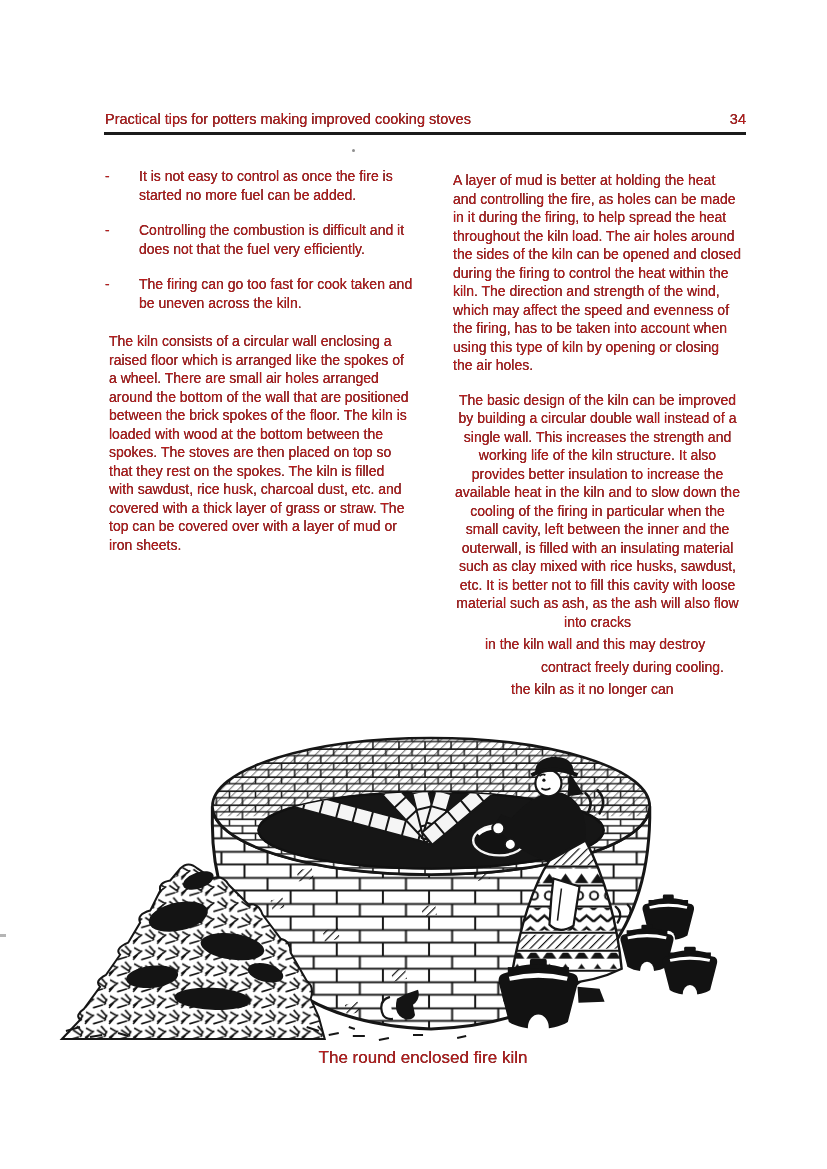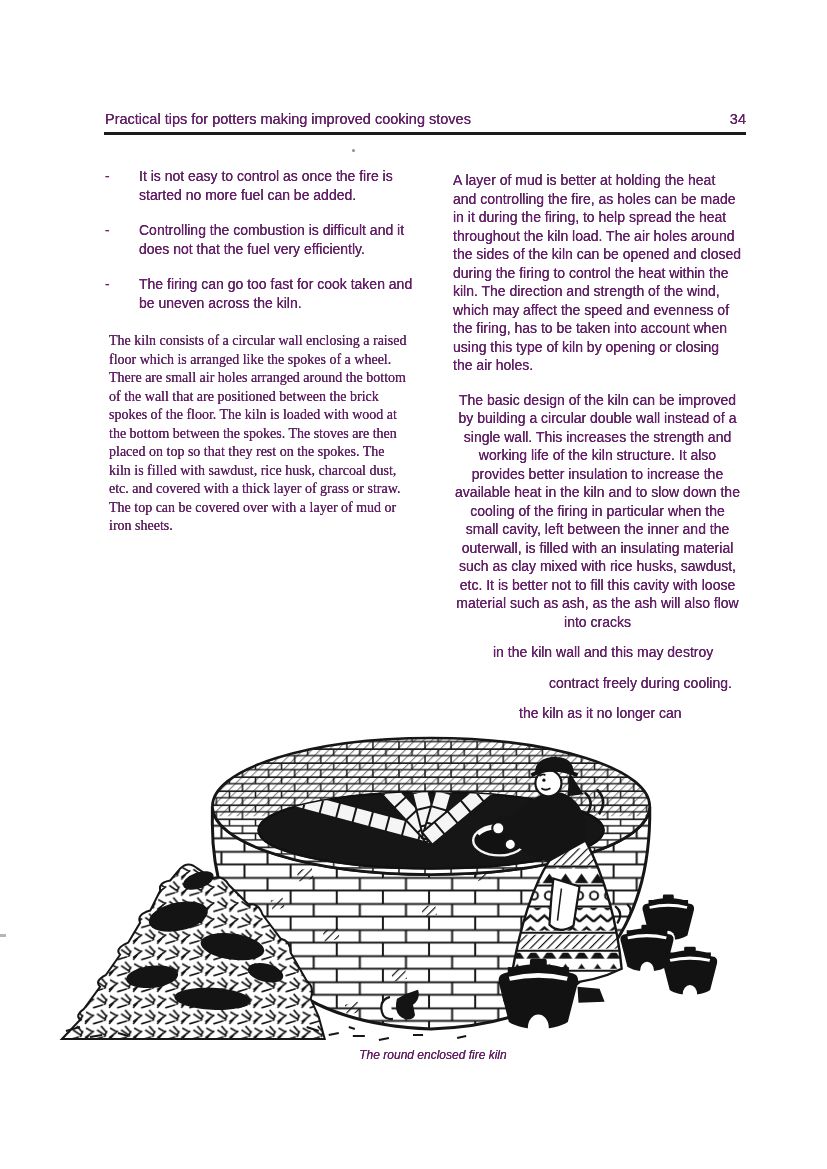--- a/index.html
+++ b/index.html
@@ -1,39 +1,39 @@
 <!DOCTYPE html>
 <html><head>
 <meta charset="utf-8">
 <style>
   html,body{margin:0;padding:0;background:#ffffff;}
   #page{position:relative;width:788px;height:1169px;background:#ffffff;overflow:hidden;
-        font-family:"Liberation Sans",sans-serif;color:#701a75;
+        font-family:"Liberation Sans",sans-serif;color:#b91c1c;
         text-shadow:0 0 0.3px #161616;}
   .hdr{position:absolute;left:105px;top:110px;width:641px;display:flex;
        justify-content:space-between;font-size:14.5px;line-height:18px;}
   .rule{position:absolute;left:104px;top:132px;width:642px;height:3px;background:#1b1b1b;}
   .col{position:absolute;top:167px;font-size:14px;line-height:18.5px;}
   .colL{left:105px;width:308px;}
   .colR{left:449px;width:297px;}
   .intro{margin:0 0 16px 0;}
   .bullet{display:flex;margin:0 0 17px 0;}
   .mk{width:34px;flex:none;}
   .bt{flex:1;}
   .para{margin:4px;}
-  .colL .para{margin-top:20px;font-family:Liberation Serif, serif;}
+  .colL .para{margin-top:20px;}
   .para2{margin-top:16px;text-align:center;}
-  .wrap{margin:12px;}
+  .wrap{margin:4px;}
   .w1{padding-left:32px;}
   .w2{padding-left:58px;}
   .w3{padding-left:88px;}
   .illo{position:absolute;left:58px;top:720px;width:706px;height:326px;margin:0;}
   .illo svg{display:block;width:100%;height:100%;}
-  .cap{position:absolute;left:105px;top:1048px;width:656px;text-align:center;
-       font-style:italic;font-size:12px;}
+  .cap{position:absolute;left:95px;top:1048px;width:656px;text-align:center;
+       font-size:17px;}
   .art-edge{position:absolute;left:0;top:934px;width:6px;height:3px;background:#b5b5b5;text-shadow:none;}
   .art-dot{position:absolute;left:352px;top:149px;width:3px;height:3px;background:#8f8f8f;border-radius:50%;text-shadow:none;}
 </style>
 </head>
 <body>
 
 <div id="page">
 
   <header class="hdr">
     <span>Practical tips for potters making improved cooking stoves</span>

